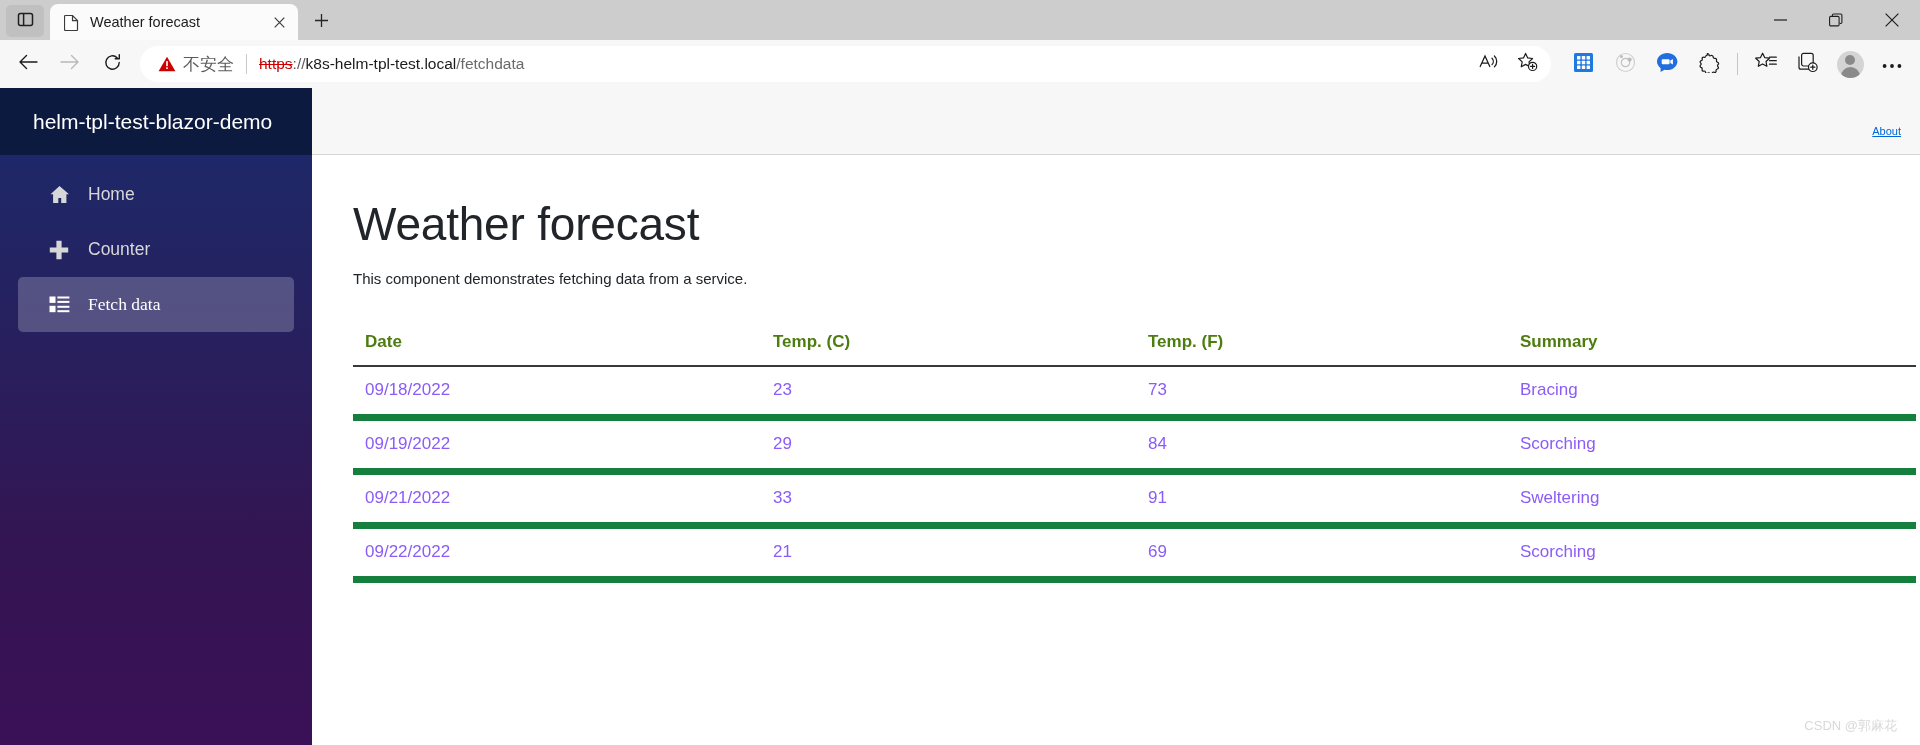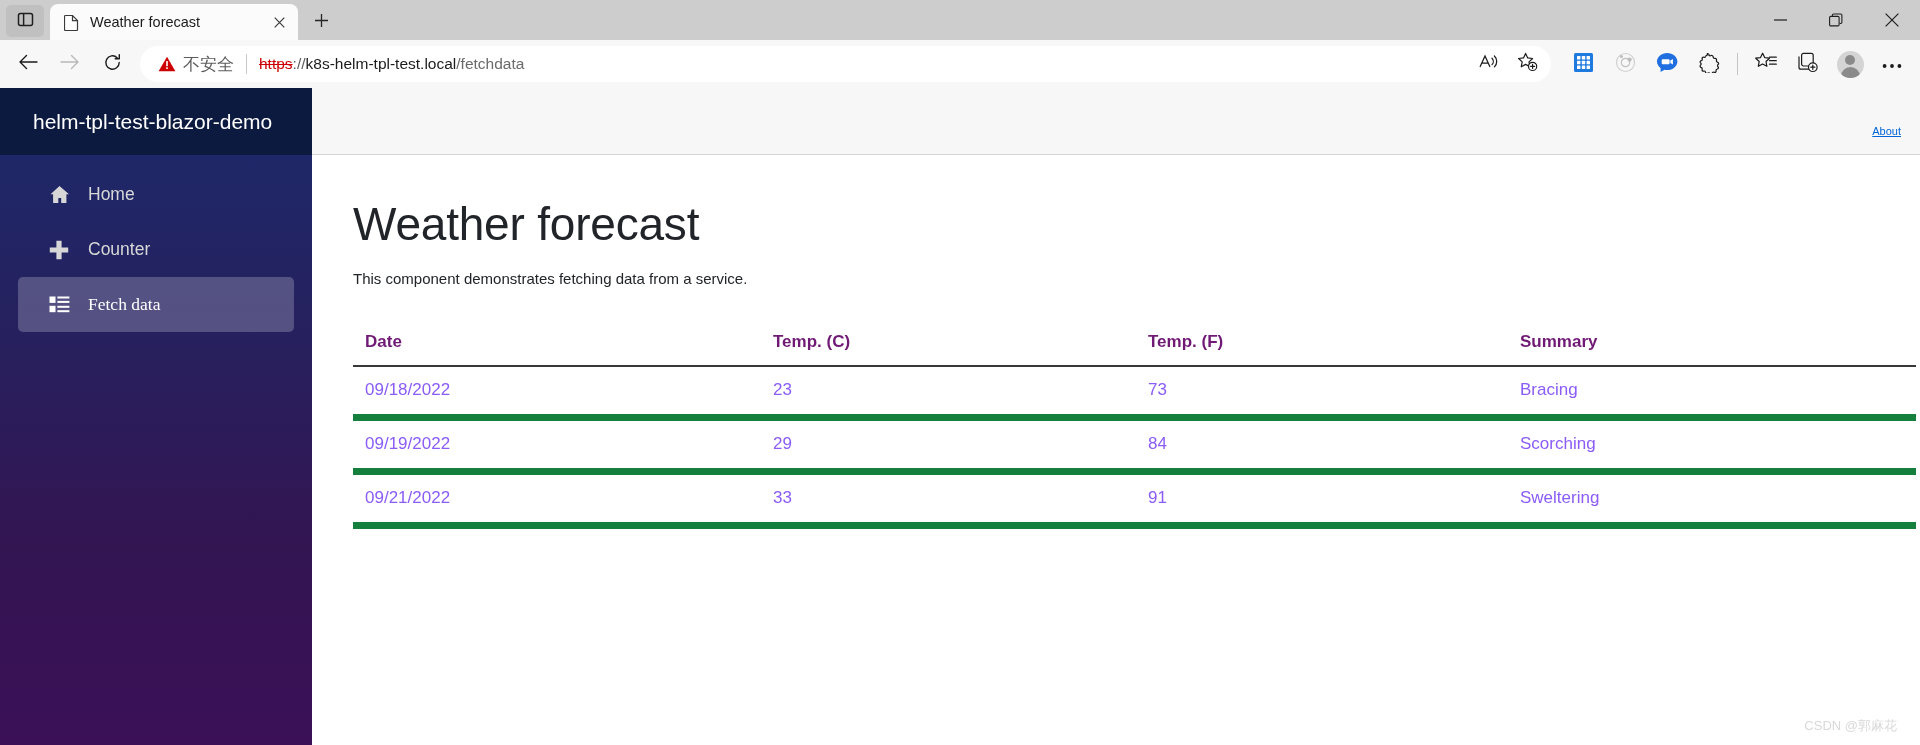--- a/index.html
+++ b/index.html
@@ -125,21 +125,21 @@
     padding-right: 19px; flex: none;
   }
   .about-link { color: #0366d6; font-size: 11px; text-decoration: underline; margin-top: 20px; }
 
   .main { padding: 42px 0 0 41px; flex: 1; position: relative; overflow: hidden; }
   .h1 { font-size: 46px; font-weight: 400; color: #212529; letter-spacing: -0.2px; }
   .lead { font-size: 15px; color: #212529; margin-top: 19px; }
 
   table.forecast { width: 1563px; border-collapse: collapse; margin-top: 33px; }
   table.forecast th {
-    text-align: left; font-size: 17px; font-weight: 700; color: #701a75;
+    text-align: left; font-size: 17px; font-weight: 700; color: #4d7c0f;
     padding: 12px 0 13px 12px; border-bottom: 2px solid #383838;
   }
   table.forecast td {
     text-align: left; font-size: 17px; color: #8b5cf6;
     padding: 13px 0 14px 12px; border-bottom: 7px solid #15803d;
   }
   table.forecast col.c-date { width: 408px; }
   table.forecast col.c-tc { width: 375px; }
   table.forecast col.c-tf { width: 372px; }
 
@@ -425,20 +425,26 @@
               <td>29</td>
               <td>84</td>
               <td>Scorching</td>
             </tr>
             <tr>
               <td>09/21/2022</td>
               <td>33</td>
               <td>91</td>
               <td>Sweltering</td>
             </tr>
+            <tr>
+              <td>09/22/2022</td>
+              <td>21</td>
+              <td>69</td>
+              <td>Scorching</td>
+            </tr>
           </tbody>
         </table>
 
         <div class="watermark">CSDN @郭麻花</div>
       </div>
     </div>
 
   </div>
 </div>
 

